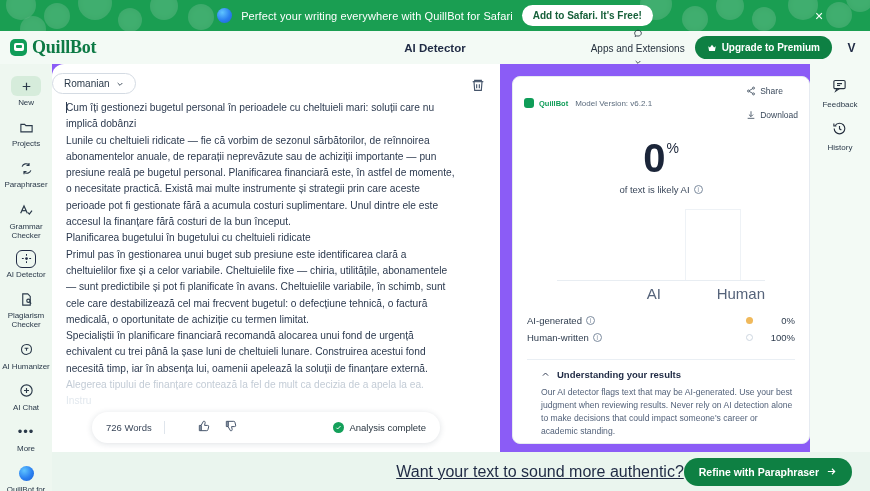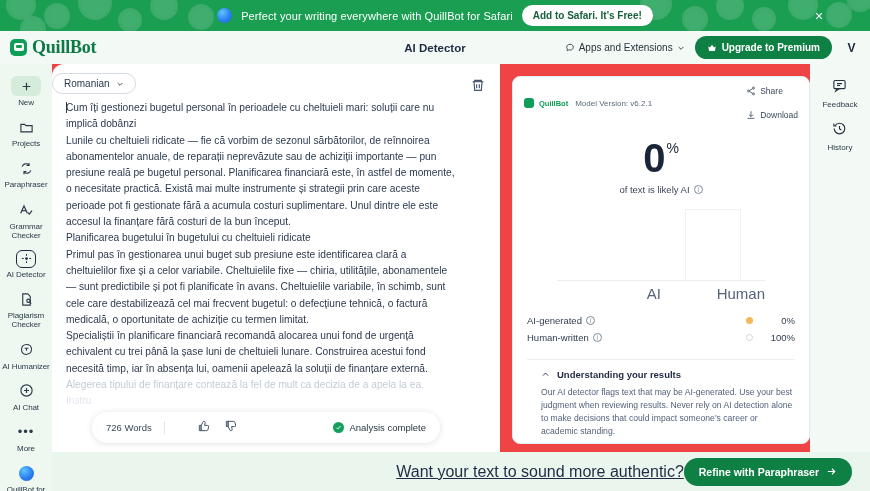--- a/index.html
+++ b/index.html
@@ -2,21 +2,21 @@
 <html><head>
 <meta charset="utf-8">
 <style>
   * { box-sizing: border-box; margin: 0; padding: 0; }
   html, body {
     width: 870px; height: 491px;
     font-family: "Liberation Sans", sans-serif;
     background: #ffffff;
     overflow: hidden;
   }
-  #app { position: relative; width: 870px; height: 491px; background:#ef4444; }
+  #app { position: relative; width: 870px; height: 491px; background:#8b5cf6; }
 
   
   .promo {
     position: absolute; left:0; top:0; width:870px; height:31px;
     background: #1a9e52;
     overflow:hidden;
   }
   .promo-bg { position:absolute; inset:0; opacity:.30; }
   .promo-bg i {
     position:absolute; display:block; border-radius:50%;
@@ -69,21 +69,21 @@
     font-family:"Liberation Serif", serif;
     font-size:18px; color:#0d7a45; font-weight:700; letter-spacing:-.2px;
   }
   .appbar-title {
     position:absolute; left:0; right:0; text-align:center;
     font-size:11.5px; font-weight:700; color:#1f2a44; pointer-events:none;
   }
   .appbar-right {
     margin-left:auto; display:flex; align-items:center; gap:10px; padding-right:9px;
   }
-  .apps-ext { display:flex;align-items:center;gap:4px;font-size:10px;color:#27323f;cursor:pointer; }
+  .apps-ext { display:flex;align-items:center;gap:4px;font-size:10px;color:#27323f;cursor:pointer;flex-direction:column; }
   .upgrade-btn {
     background:#0e8043; color:#fff; font-size:10px; font-weight:600;
     border:none;border-radius:13px;padding:6px 12px;cursor:pointer;
     display:flex;align-items:center;gap:5px;
   }
   .avatar {
     width:19px;height:19px;border-radius:50%;
     display:flex;align-items:center;justify-content:center;
     font-size:12px;font-weight:700;color:#1f2a44;cursor:pointer;
   }

